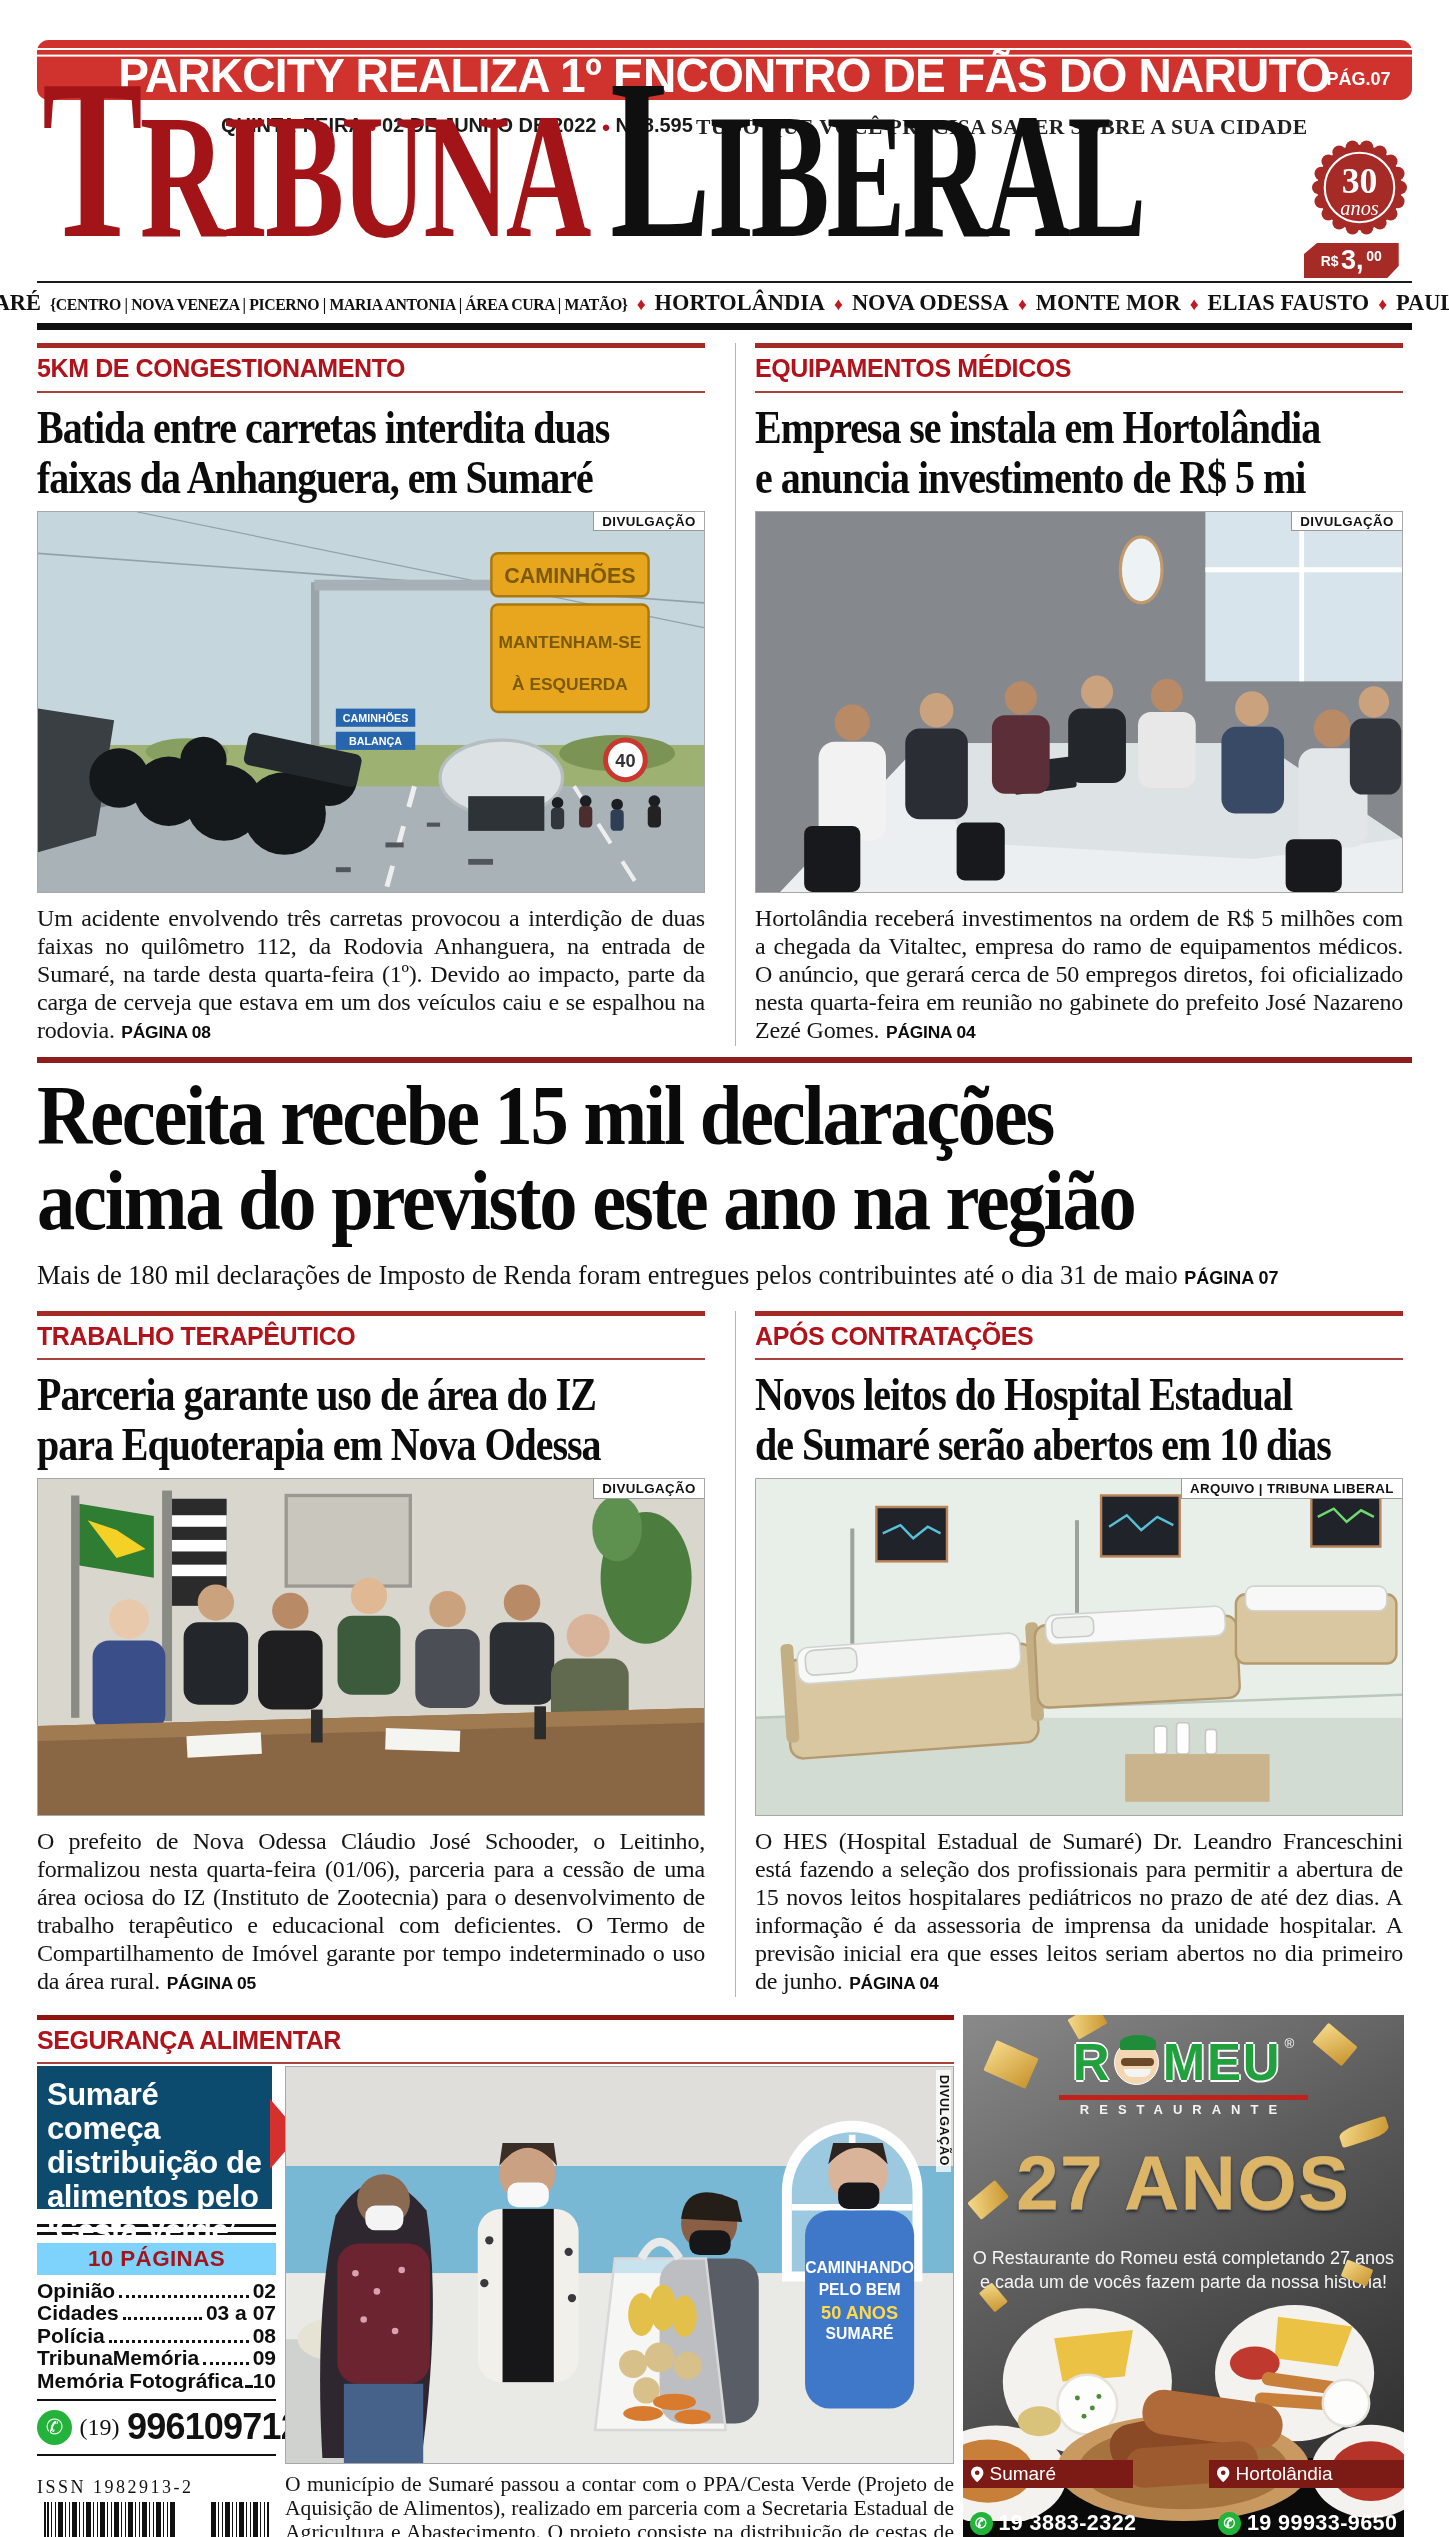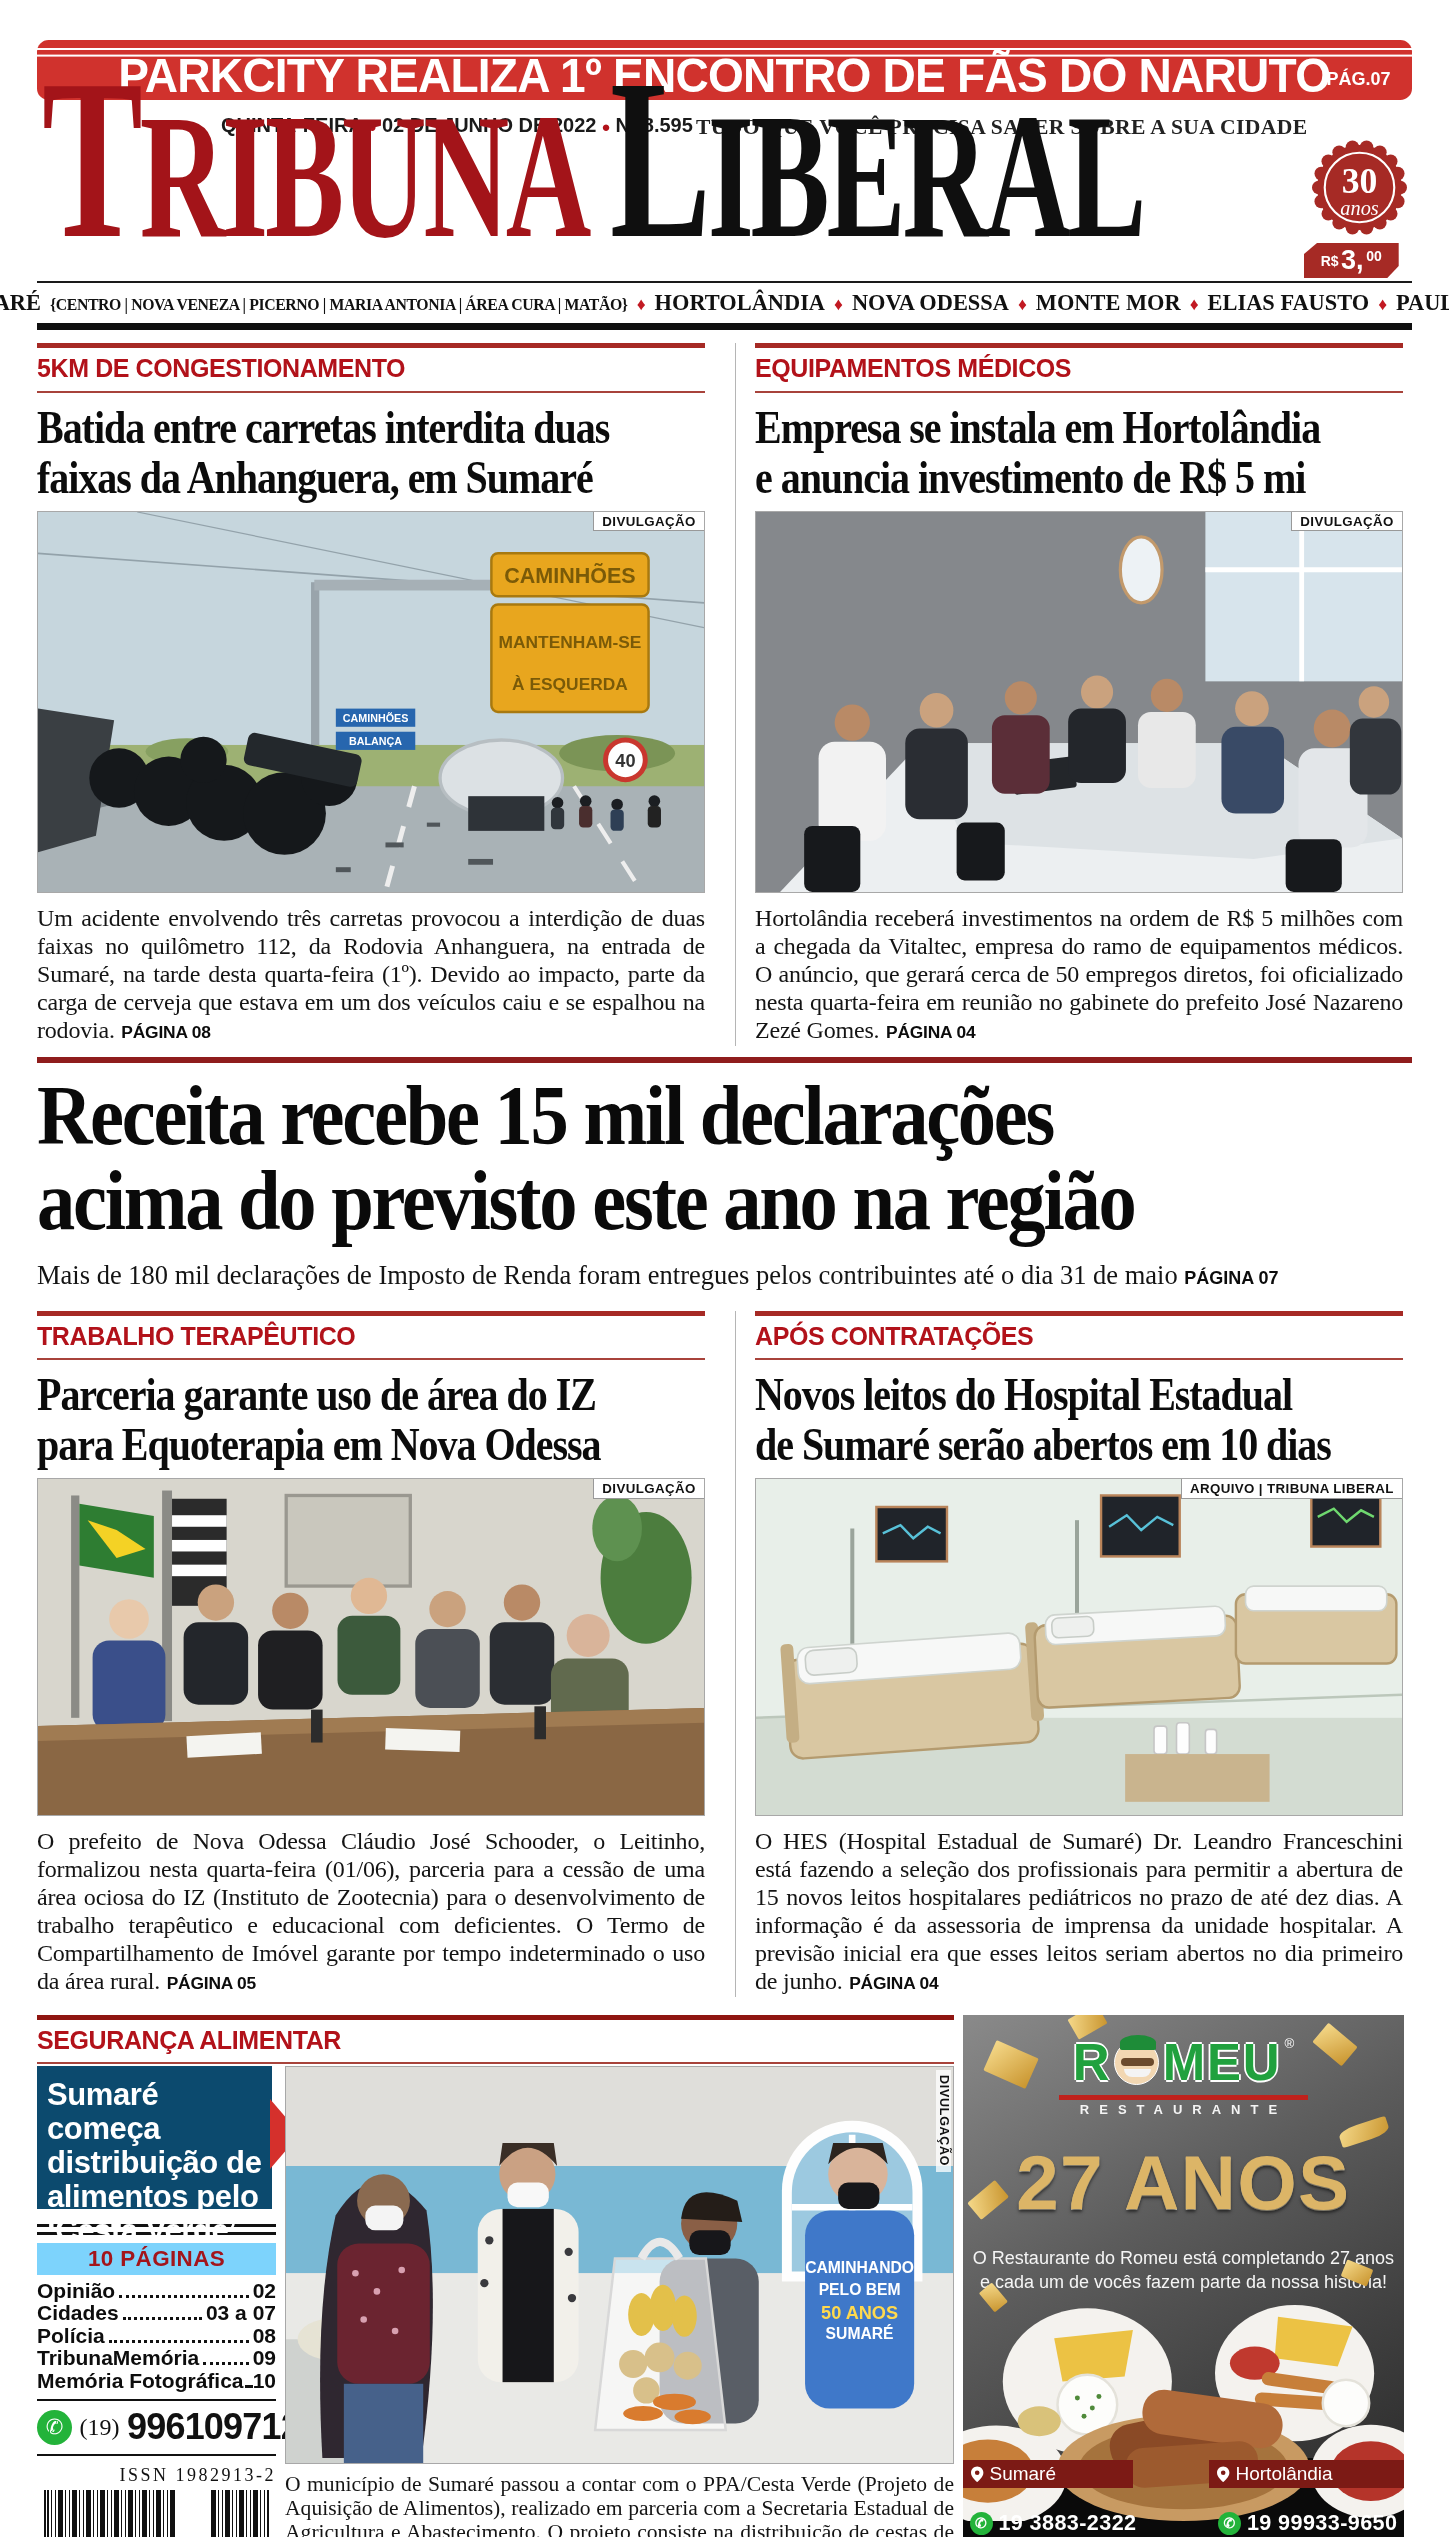--- a/index.html
+++ b/index.html
@@ -87,21 +87,21 @@
   .idx-header { background:#7dd3fc; color:#a3151b; font-weight:800; font-size:22.4px; text-align:center;
                 padding:2.5px 0 3.3px; letter-spacing:0.4px; margin-bottom:5px; }
   .idx-row { display:flex; align-items:baseline; font-weight:800; font-size:21px; line-height:22.4px; color:#0d0d0d; }
   .idx-dots { flex:1; border-bottom:3.3px dotted #111; margin:0 4.1px 4.1px; }
   .wa-row { margin-top:6.6px; border-top:2.5px solid #111; border-bottom:2.5px solid #111; padding:5.8px 0;
             display:flex; align-items:center; gap:7.5px; }
   .wa-icon { width:35px; height:35px; border-radius:50%; background:#23b33a; color:#fff; flex:0 0 35px;
              display:flex; align-items:center; justify-content:center; font-size:21px; }
   .wa-area { font-family:"Liberation Serif", serif; font-size:24px; }
   .wa-number { font-weight:800; font-size:36px; letter-spacing:-0.8px; }
-  .issn-line { text-align:right; margin-top:9px; font-family:"Liberation Serif", serif; font-size:18px; letter-spacing:2.5px; }
+  .issn-line { text-align:left; margin-top:21px; font-family:"Liberation Serif", serif; font-size:18px; letter-spacing:2.5px; }
   .barcodes { display:flex; justify-content:space-between; align-items:flex-end; padding:3.3px 6.6px 0; }
   .bc { height:53px; background:repeating-linear-gradient(90deg,#111 0 1.7px,#fff 1.7px 2.5px,#111 2.5px 5px,#fff 5px 7.5px,#111 7.5px 8.3px,#fff 8.3px 10.8px,#111 10.8px 12.4px,#fff 12.4px 14px); }
   .bc-main { width:131px; } .bc-addon { width:58px; }
 
   .b-photo { position:relative; border:0.8px solid #a8a8a8; height:398px; overflow:hidden; }
   .b-photo svg { display:block; width:100%; height:100%; }
   .credit-vert { position:absolute; top:3.3px; right:1.7px; writing-mode:vertical-rl; font-weight:700; font-size:12.4px;
                  letter-spacing:0.8px; color:#111; background:rgba(255,255,255,0.75); padding:5px 0.8px; }
   .b-caption { margin-top:8.3px; font-family:"Liberation Serif", serif; font-size:21.6px; line-height:24px;
                text-align:justify; color:#141414; }

